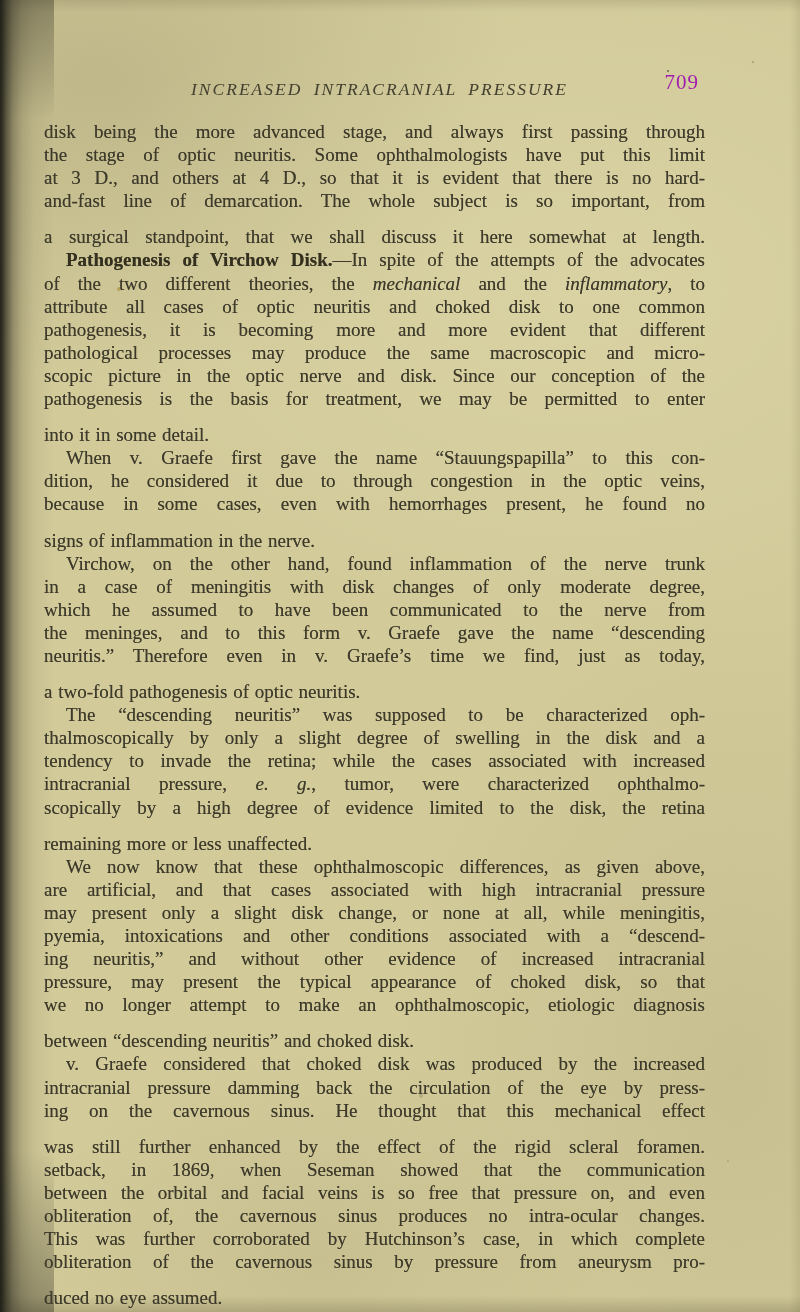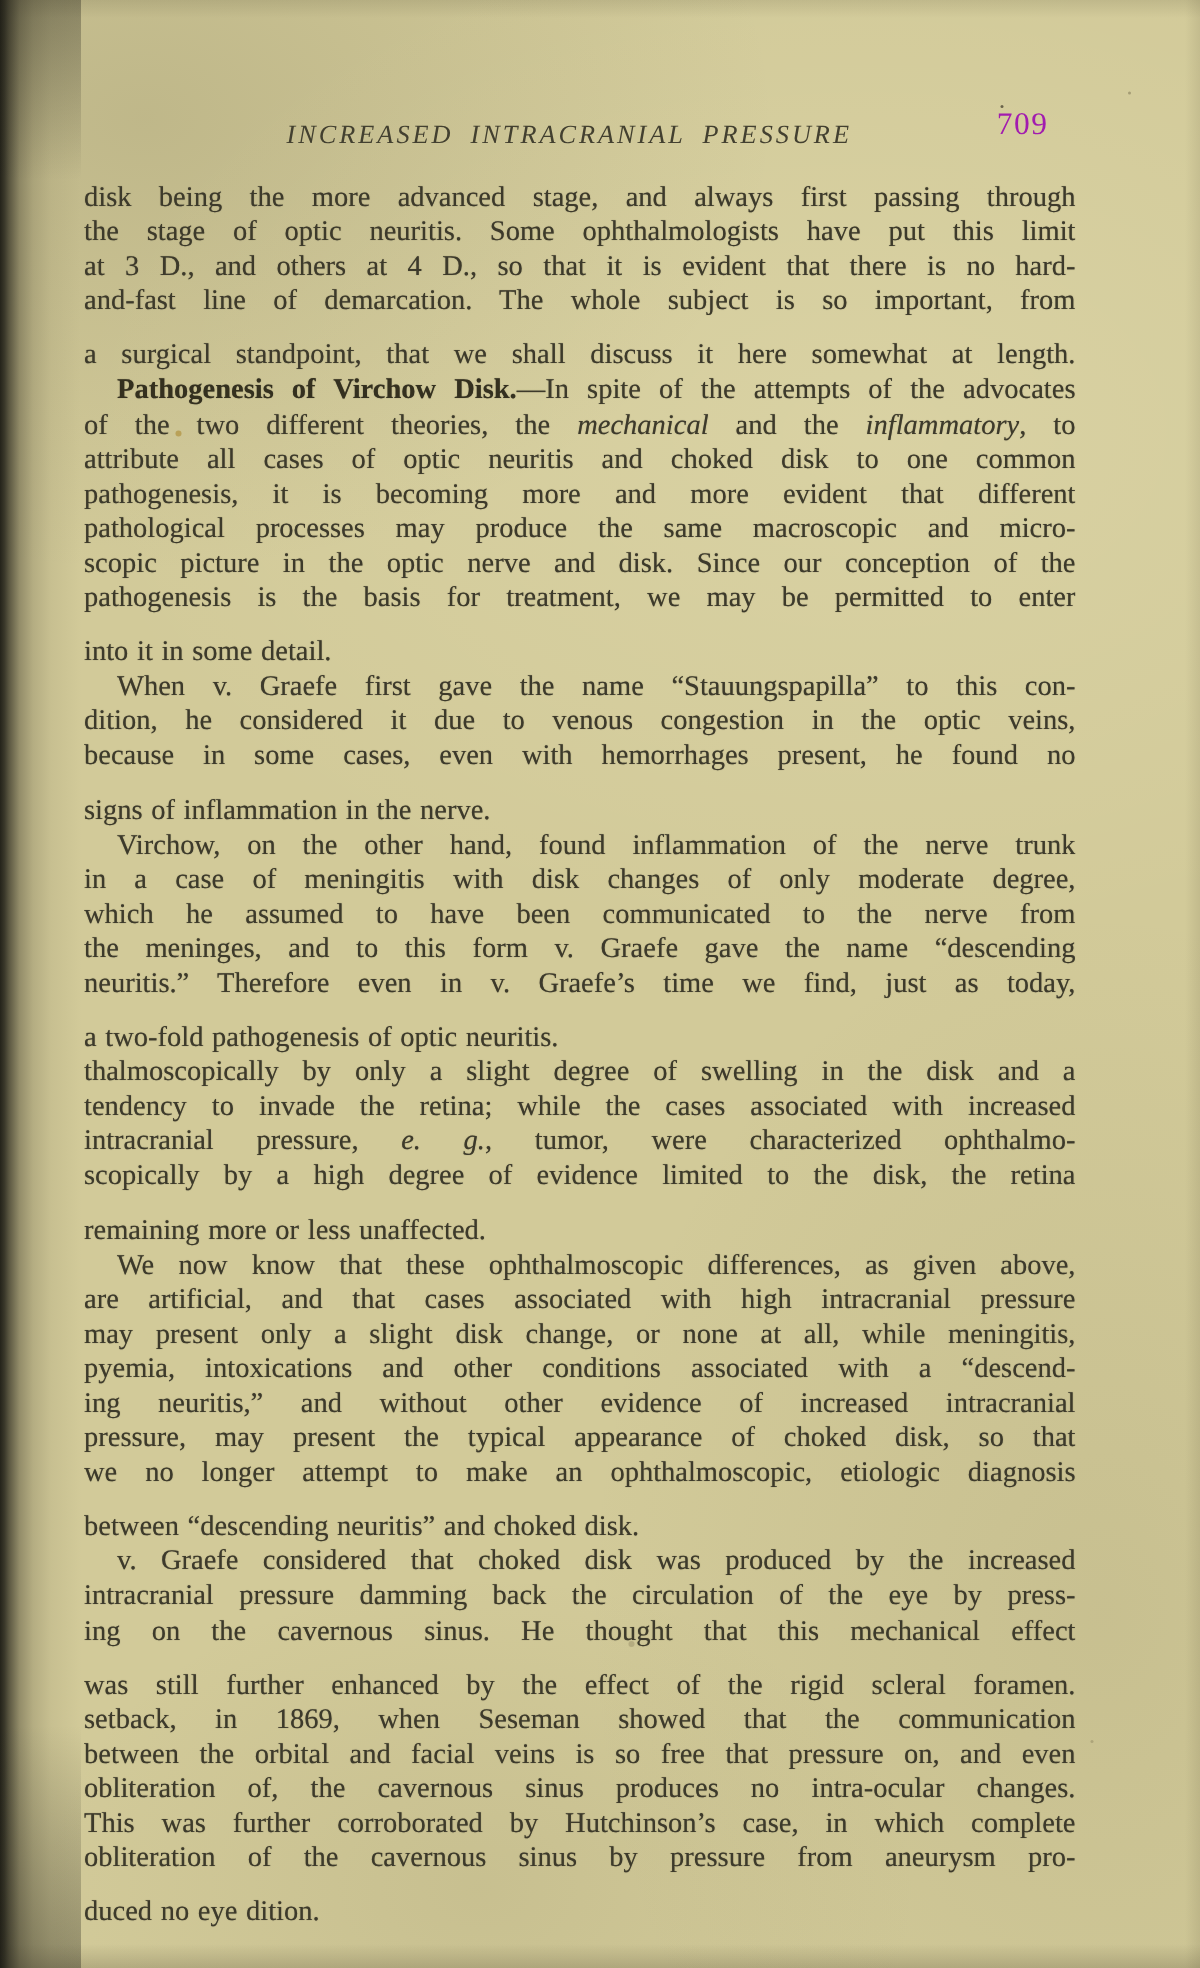--- a/index.html
+++ b/index.html
@@ -44,21 +44,21 @@
     position:absolute;left:0;right:0;top:3px;text-align:center;
     transform:translateX(-7px);
     font-style:italic;font-size:17.5px;letter-spacing:2px;word-spacing:5px;
     color:#434030;white-space:nowrap;
   }
   .folio{
     position:absolute;right:18px;top:-6px;
     font-size:21px;letter-spacing:1px;color:#a21caf;
   }
   .text-block{
-    position:absolute;left:56px;top:120px;width:661px;
+    position:absolute;left:44px;top:120px;width:661px;
     font-size:19px;line-height:23.1px;word-spacing:1px;
     text-shadow:0 0 0.6px rgba(61,58,43,0.65);
   }
   .para{margin:0;}
   .line{
     text-align:justify;text-align-last:justify;
     height:23.1px;overflow:hidden;
   }
   .para .line:last-child{text-align-last:left;margin-top:13px;}
   .para.last-full .line:last-child{text-align-last:justify;}
@@ -91,33 +91,34 @@
         <div class="line"><span>of the two different theories, the </span><span class="i">mechanical</span><span> and the </span><span class="i">inflammatory</span><span>, to</span></div>
         <div class="line">attribute all cases of optic neuritis and choked disk to one common</div>
         <div class="line">pathogenesis, it is becoming more and more evident that different</div>
         <div class="line">pathological processes may produce the same macroscopic and micro-</div>
         <div class="line">scopic picture in the optic nerve and disk.  Since our conception of the</div>
         <div class="line">pathogenesis is the basis for treatment, we may be permitted to enter</div>
         <div class="line">into it in some detail.</div>
       </div>
       <div class="para">
         <div class="line indent">When v. Graefe first gave the name “Stauungspapilla” to this con-</div>
-        <div class="line">dition, he considered it due to venous congestion in the optic veins,</div>
+        <div class="line">dition, he considered it due to through congestion in the optic veins,</div>
         <div class="line">because in some cases, even with hemorrhages present, he found no</div>
         <div class="line">signs of inflammation in the nerve.</div>
       </div>
       <div class="para">
         <div class="line indent">Virchow, on the other hand, found inflammation of the nerve trunk</div>
         <div class="line">in a case of meningitis with disk changes of only moderate degree,</div>
         <div class="line">which he assumed to have been communicated to the nerve from</div>
         <div class="line">the meninges, and to this form v. Graefe gave the name “descending</div>
         <div class="line">neuritis.”  Therefore even in v. Graefe’s time we find, just as today,</div>
         <div class="line">a two-fold pathogenesis of optic neuritis.</div>
       </div>
       <div class="para">
+        <div class="line indent">The “descending neuritis” was supposed to be characterized oph-</div>
         <div class="line">thalmoscopically by only a slight degree of swelling in the disk and a</div>
         <div class="line">tendency to invade the retina; while the cases associated with increased</div>
         <div class="line"><span>intracranial pressure, </span><span class="i">e. g.</span><span>, tumor, were characterized ophthalmo-</span></div>
         <div class="line">scopically by a high degree of evidence limited to the disk, the retina</div>
         <div class="line">remaining more or less unaffected.</div>
       </div>
       <div class="para">
         <div class="line indent">We now know that these ophthalmoscopic differences, as given above,</div>
         <div class="line">are artificial, and that cases associated with high intracranial pressure</div>
         <div class="line">may present only a slight disk change, or none at all, while meningitis,</div>
@@ -132,16 +133,16 @@
         <div class="line">intracranial pressure damming back the circulation of the eye by press-</div>
         <div class="line">ing on the cavernous sinus.  He thought that this mechanical effect</div>
         <div class="line">was still further enhanced by the effect of the rigid scleral foramen.</div>
       </div>
       <div class="para">
         <div class="line">setback, in 1869, when Seseman showed that the communication</div>
         <div class="line">between the orbital and facial veins is so free that pressure on, and even</div>
         <div class="line">obliteration of, the cavernous sinus produces no intra-ocular changes.</div>
         <div class="line">This was further corroborated by Hutchinson’s case, in which complete</div>
         <div class="line">obliteration of the cavernous sinus by pressure from aneurysm pro-</div>
-        <div class="line">duced no eye dition.</div>
+        <div class="line">duced no eye assumed.</div>
       </div>
     </main>
 </div>
 
 </body></html>

